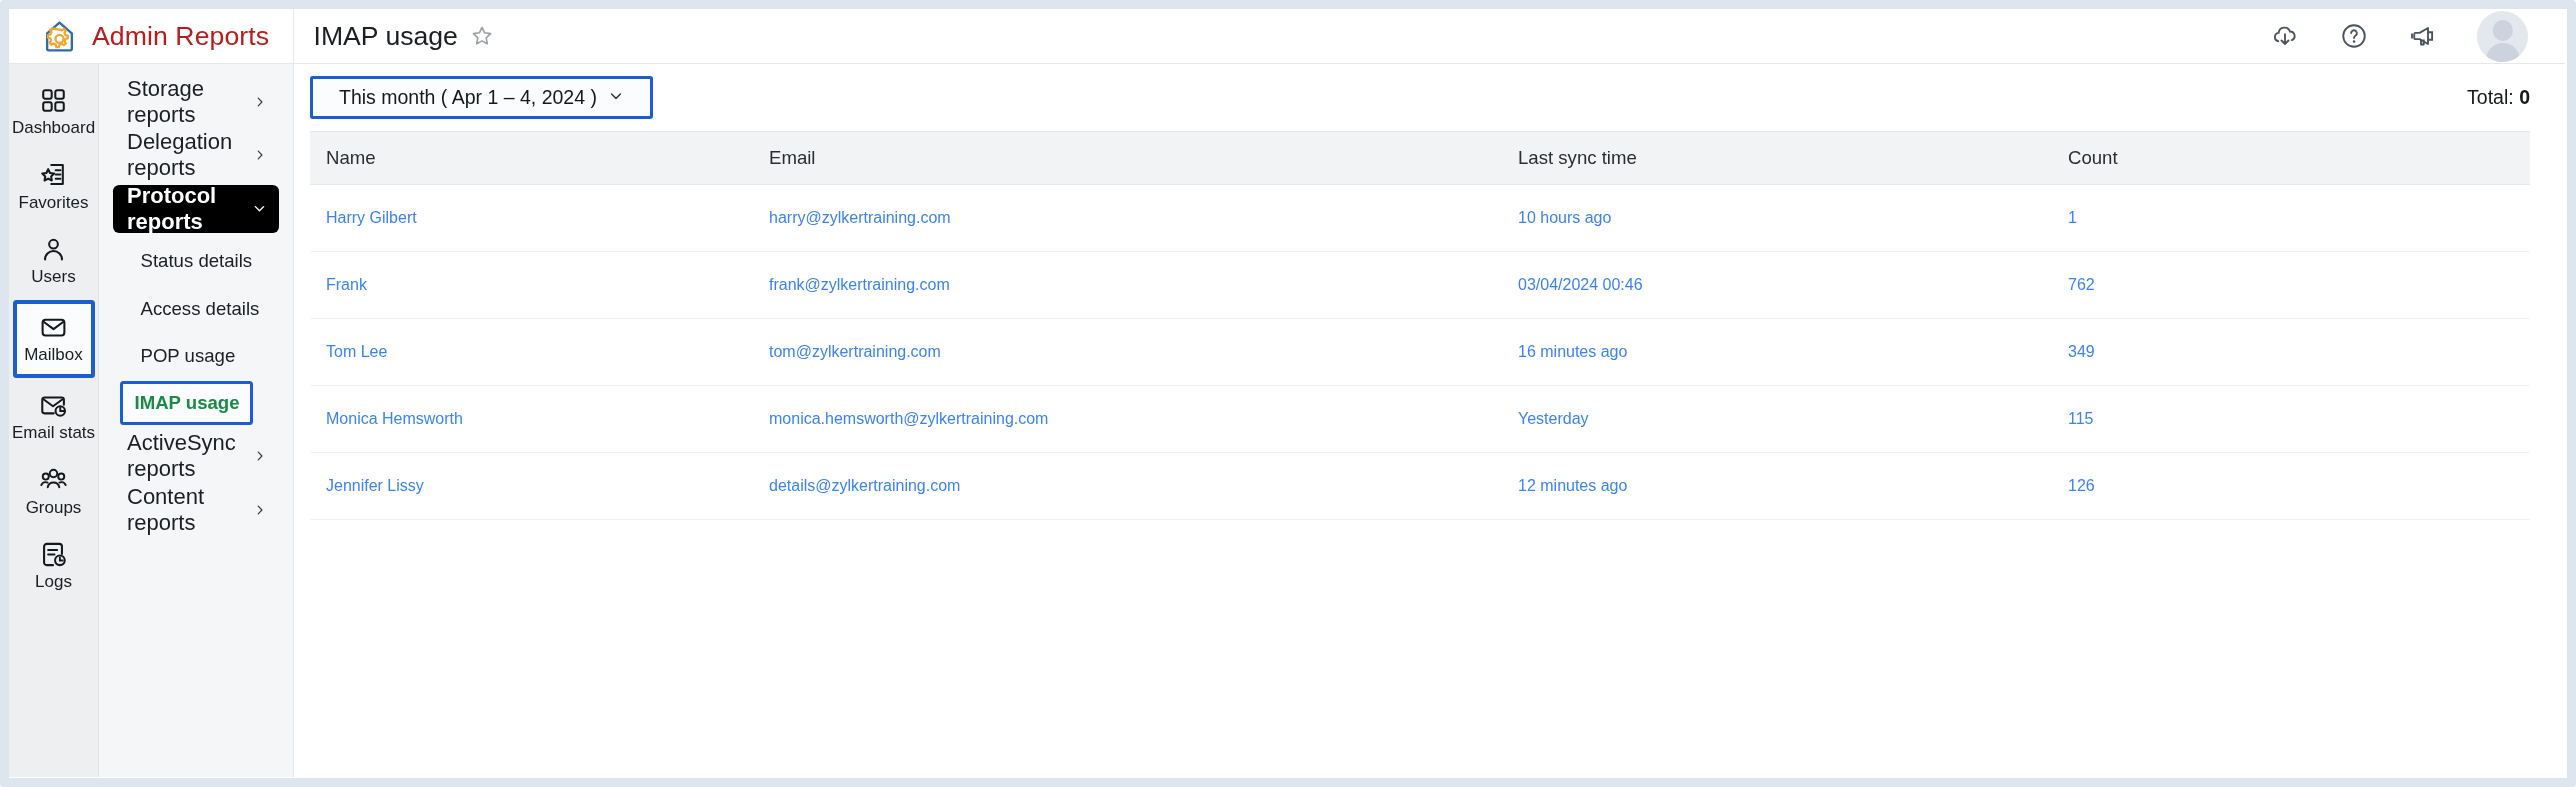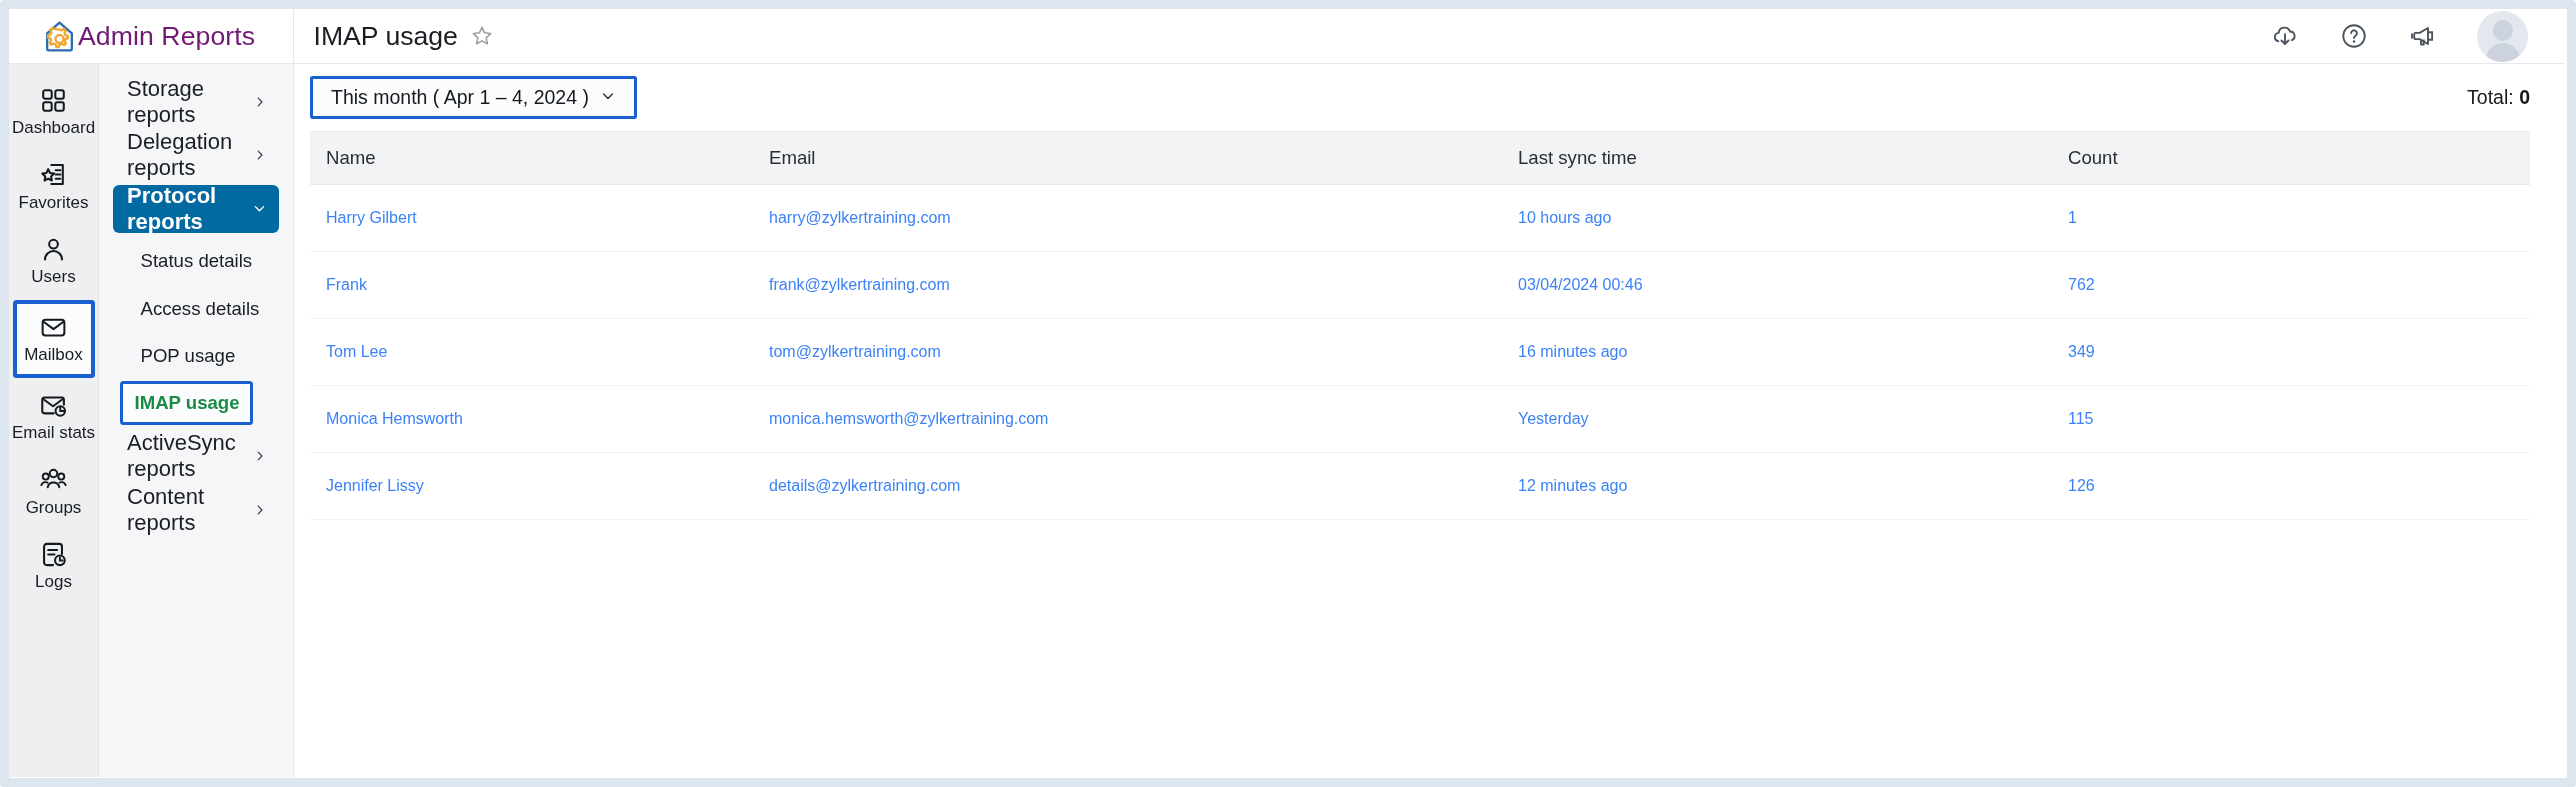--- a/index.html
+++ b/index.html
@@ -33,22 +33,22 @@
   }
   .brand {
     width: 285px; flex: 0 0 285px;
     height: 100%;
     display: flex; align-items: center;
     padding-left: 32px;
     border-right: 1.8px solid #e6e9ec;
   }
   .brand-logo { width: 37px; height: 37px; flex: 0 0 37px; }
   .brand-title {
-    font-size: 26.6px; color: #701a75; font-weight: 400;
-    letter-spacing: 0.1px;
+    font-size: 26.6px; color: #b91c1c; font-weight: 400;
+    margin-left: 14px; letter-spacing: 0.1px;
     white-space: nowrap;
   }
   .page-head {
     flex: 1 1 auto; height: 100%;
     display: flex; align-items: center;
     padding-left: 19.5px;
   }
   .page-title {
     font-size: 26.6px; color: #1b1e22; font-weight: 400; white-space: nowrap;
   }
@@ -112,21 +112,21 @@
     padding: 14px 0 0 0;
   }
   .nav-group {
     height: 48px; margin: 0 14px 5.3px 14px;
     display: flex; align-items: center;
     padding: 0 12.4px 0 14px;
     border-radius: 6.2px;
     font-size: 22px; color: #1b1e22;
   }
   .nav-group.active {
-    background: #0369a1; color: #ffffff; font-weight: 600;
+    background: #000000; color: #ffffff; font-weight: 600;
   }
   .nav-group .chev { margin-left: auto; display: block; }
   .nav-child {
     height: 46px; margin: 0 14px 1.8px 14px;
     display: flex; align-items: center;
     padding-left: 27.5px;
     font-size: 18.6px; color: #1b1e22;
     border-radius: 3.5px;
   }
   .nav-child.current {
@@ -141,21 +141,21 @@
   
   .main { flex: 1 1 auto; background: #ffffff; display: flex; flex-direction: column; min-width: 0; }
   .toolbar {
     height: 67px; flex: 0 0 67px;
     display: flex; align-items: center;
     padding: 0 35px 0 16px;
     background: #ffffff;
   }
   .date-filter {
     display: inline-flex; align-items: center;
-    height: 43px; padding: 0 18px;
+    height: 43px; padding: 0 26px;
     background: #fbfcfd;
     border: 3.5px solid #1a5fd0;
     border-radius: 2.7px;
     font-size: 19.5px; color: #16191c;
     white-space: nowrap; gap: 10.6px;
   }
   .total {
     margin-left: auto;
     font-size: 19.5px; color: #16191c;
     white-space: nowrap;

